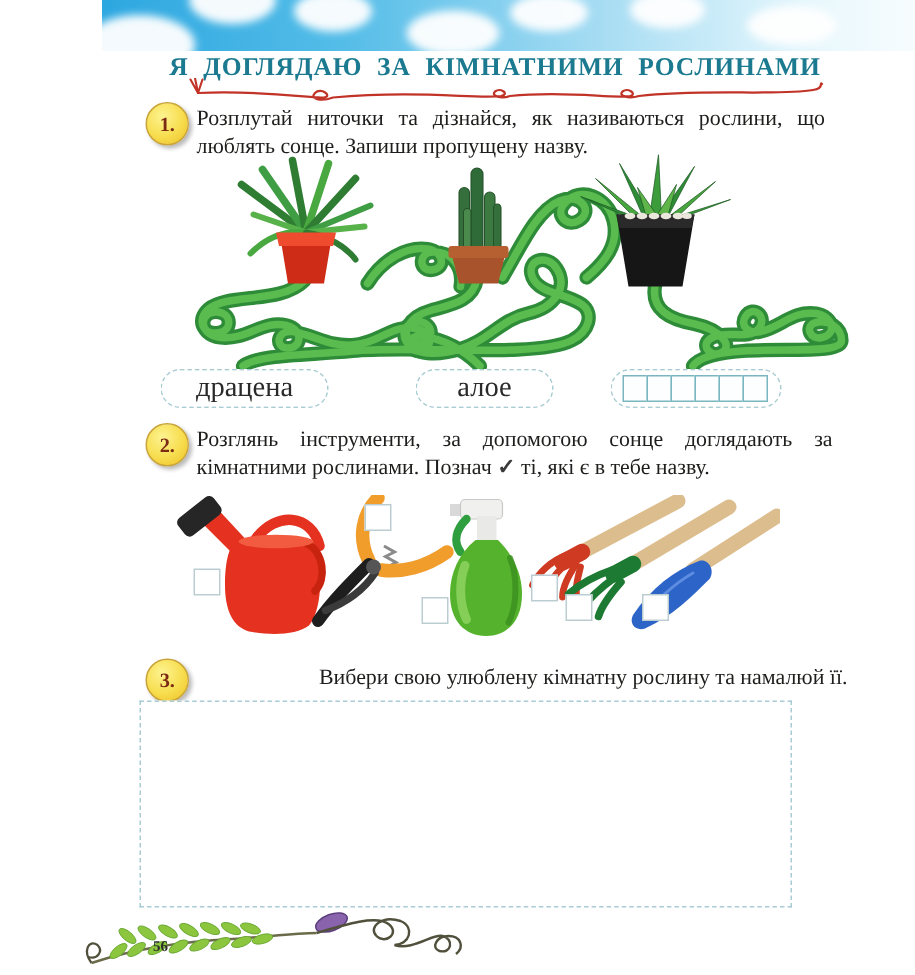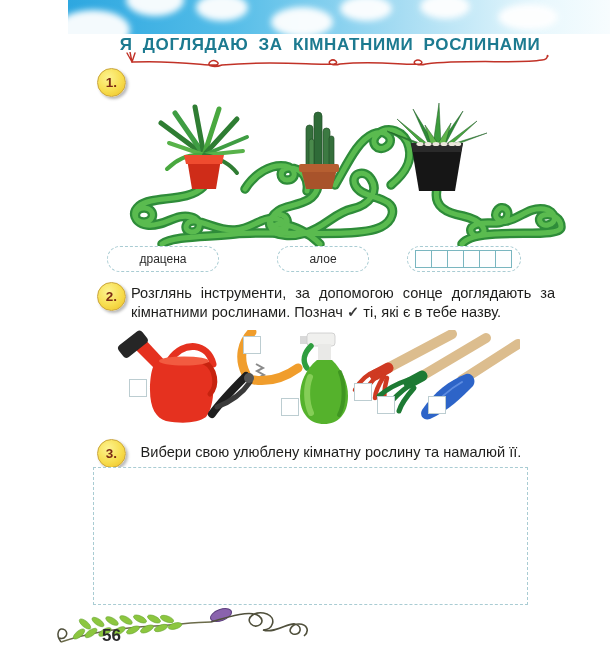--- a/index.html
+++ b/index.html
@@ -1,17 +1,17 @@
 <!DOCTYPE html>
 <html lang="uk"><head>
 <meta charset="utf-8">
 <style>
   html,body{margin:0;padding:0;background:#ffffff;}
   #page{position:relative;width:610px;height:650px;background:#ffffff;overflow:hidden;
-        font-family:Liberation Sans, sans-serif;color:#1e1e1c;}
+        font-family:Liberation Serif, serif;color:#1e1e1c;}
 
   
   .sky{position:absolute;left:68px;top:0;width:542px;height:34px;
        background:linear-gradient(90deg,#2da7e0 0%,#55bde8 30%,#a8ddf3 62%,#e9f8fd 88%,#f7fcfe 100%);}
   .cloud{position:absolute;background:#ffffff;border-radius:50%;filter:blur(3px);opacity:.95;}
 
   
   .title{position:absolute;left:90px;top:35px;width:480px;text-align:center;
          font-size:17px;font-weight:bold;letter-spacing:.6px;word-spacing:5px;color:#1c7a90;}
   .underline-svg{position:absolute;left:118px;top:52px;}
@@ -21,32 +21,32 @@
          background:radial-gradient(circle at 38% 32%,#fdf390 0%,#f7dd4e 55%,#edbf24 100%);
          border:1px solid #c9a country43a;border:1px solid #c9a43a;
          box-shadow:2px 2px 3px rgba(0,0,0,.28);
          display:flex;align-items:center;justify-content:center;
          font-weight:bold;font-size:13.5px;color:#7c2a14;}
   .task-text{position:absolute;font-size:14.6px;line-height:1.32;text-align:justify;color:#1e1e1c;}
   .chk{font-weight:bold;color:#3a3a3a;}
 
   
   .ansbox{position:absolute;height:24px;border:1.6px dashed #a9ccd3;border-radius:13px;
-          display:flex;align-items:center;justify-content:center;font-size:12px;color:#2a2a2a;background:#fff;}
+          display:flex;align-items:center;justify-content:center;font-size:19px;color:#2a2a2a;background:#fff;}
   .cells{display:flex;}
   .cell{width:15px;height:16px;border:1px solid #79b6c0;margin-left:-1px;background:#fdfeff;}
 
   
   .checkbox{position:absolute;width:16px;height:16px;border:1.6px solid #bccdd1;background:#ffffff;}
 
   
   .drawbox{position:absolute;left:93px;top:467px;width:433px;height:136px;
            border:1.6px dashed #a9ccd3;background:#ffffff;}
 
-  .pagenum{position:absolute;left:102px;top:626px;font-size:17px;font-weight:bold;color:#2b2b2b;}
+  .pagenum{position:absolute;left:102px;top:626px;font-size:10px;font-weight:bold;color:#2b2b2b;}
 
   svg{display:block;}
   .thread-o{fill:none;stroke:#2e8c39;stroke-width:9.5;stroke-linecap:round;stroke-linejoin:round;}
   .thread-i{fill:none;stroke:#5abb4f;stroke-width:5;stroke-linecap:round;stroke-linejoin:round;}
 </style>
 </head>
 <body>
 
 <div id="page">
 
@@ -62,20 +62,21 @@
 
   <div class="title">Я ДОГЛЯДАЮ ЗА КІМНАТНИМИ РОСЛИНАМИ</div>
   <svg class="underline-svg" width="444" height="20" viewBox="0 0 444 20">
     <path d="M14,10 l-5,-9 m5,9 l-2,-10 m2,10 l3,-9" stroke="#c13227" stroke-width="1.4" fill="none" stroke-linecap="round"></path>
     <path d="M14,10 C60,8 90,14 98,13 C104,12 96,6 92,10 C88,14 96,16 104,13 C160,8 200,14 216,12 C222,11 216,6 212,9 C209,12 216,14 222,12 C260,8 290,14 302,12 C307,11 301,6 297,9 C294,12 301,14 308,12 C350,7 400,12 424,8 C432,7 428,2 430,4" stroke="#c13227" stroke-width="1.5" fill="none" stroke-linecap="round"></path>
   </svg>
 
   <div class="badge" style="left:97px;top:68px;">
     <span>1.</span>
   </div>
+  <div class="task-text" style="left:131px;top:70px;width:419px;">Розплутай ниточки та дізнайся, як називаються рослини, що люблять сонце. Запиши пропущену назву.</div>
 
   <svg style="position:absolute;left:95px;top:103px;" width="475" height="143" viewBox="0 0 475 143">
 
     <g>
       <path class="thread-o" d="M240,82 C252,62 262,38 278,31 C292,25 301,38 291,44 C283,49 274,40 282,32 C292,21 310,28 314,44 C318,60 308,72 296,82"></path>
       <path class="thread-o" d="M150,86 C160,70 176,61 190,63 C202,65 202,77 192,77 C184,77 184,65 194,65 C208,65 214,77 212,88"></path>
       <path class="thread-o" d="M108,84 C92,100 58,92 44,103 C36,110 40,120 50,119 C60,118 60,106 50,105 C38,104 36,120 52,122 C70,124 80,110 96,114 C108,117 106,130 96,129 C88,128 90,117 100,118 C116,121 124,128 140,127 C158,126 166,113 182,116 C194,118 194,131 184,131 C176,131 176,120 186,121 C200,123 214,130 225,141"></path>
       <path class="thread-o" d="M223,83 C220,98 206,100 192,104 C178,108 170,120 181,125 C191,129 197,116 187,112 C179,109 171,117 176,125 C181,134 197,134 211,130 C231,124 239,110 257,106 C275,102 284,88 276,76 C270,66 255,70 260,82 C265,93 281,92 293,100 C301,106 298,118 286,124 C262,136 180,127 140,131 C110,134 78,133 67,141"></path>
       <path class="thread-o" d="M342,86 C338,104 352,110 368,113 C386,117 394,128 386,132 C378,136 371,126 380,122 C390,117 404,124 411,116 C417,108 407,100 402,108 C398,114 404,120 412,118 C426,115 433,104 449,106 C461,108 463,120 453,122 C445,124 441,114 449,112 C457,110 466,115 466,124 C466,133 430,129 400,131 C385,132 371,135 367,141"></path>
       <path class="thread-i" d="M240,82 C252,62 262,38 278,31 C292,25 301,38 291,44 C283,49 274,40 282,32 C292,21 310,28 314,44 C318,60 308,72 296,82"></path>
@@ -224,21 +225,21 @@
   <div class="checkbox" style="left:129px;top:379px;"></div>
   <div class="checkbox" style="left:243px;top:336px;"></div>
   <div class="checkbox" style="left:281px;top:398px;"></div>
   <div class="checkbox" style="left:354px;top:383px;"></div>
   <div class="checkbox" style="left:377px;top:396px;"></div>
   <div class="checkbox" style="left:428px;top:396px;"></div>
 
   <div class="badge" style="left:97px;top:439px;">
     <span>3.</span>
   </div>
-  <div class="task-text" style="left:119px;top:443px;width:424px;text-align:center;">Вибери свою улюблену кімнатну рослину та намалюй її.</div>
+  <div class="task-text" style="left:141px;top:443px;width:424px;text-align:right;">Вибери свою улюблену кімнатну рослину та намалюй її.</div>
 
   <div class="drawbox"></div>
 
   <svg style="position:absolute;left:55px;top:600px;" width="260" height="50" viewBox="0 0 260 50">
     <path d="M6,42 C0,34 4,26 10,30 C14,34 10,40 4,38" stroke="#50503c" stroke-width="1.5" fill="none"></path>
     <path d="M6,42 C30,34 60,28 100,26 C120,25 140,22 156,22" stroke="#6b6b4a" stroke-width="1.6" fill="none"></path>
     <g fill="#8cc63f" stroke="#69a832" stroke-width="0.6">
       <ellipse cx="24" cy="34" rx="7" ry="3" transform="rotate(-40 24 34)"></ellipse>
       <ellipse cx="30" cy="24" rx="7" ry="3" transform="rotate(40 30 24)"></ellipse>
       <ellipse cx="36" cy="33" rx="7" ry="3" transform="rotate(-35 36 33)"></ellipse>

